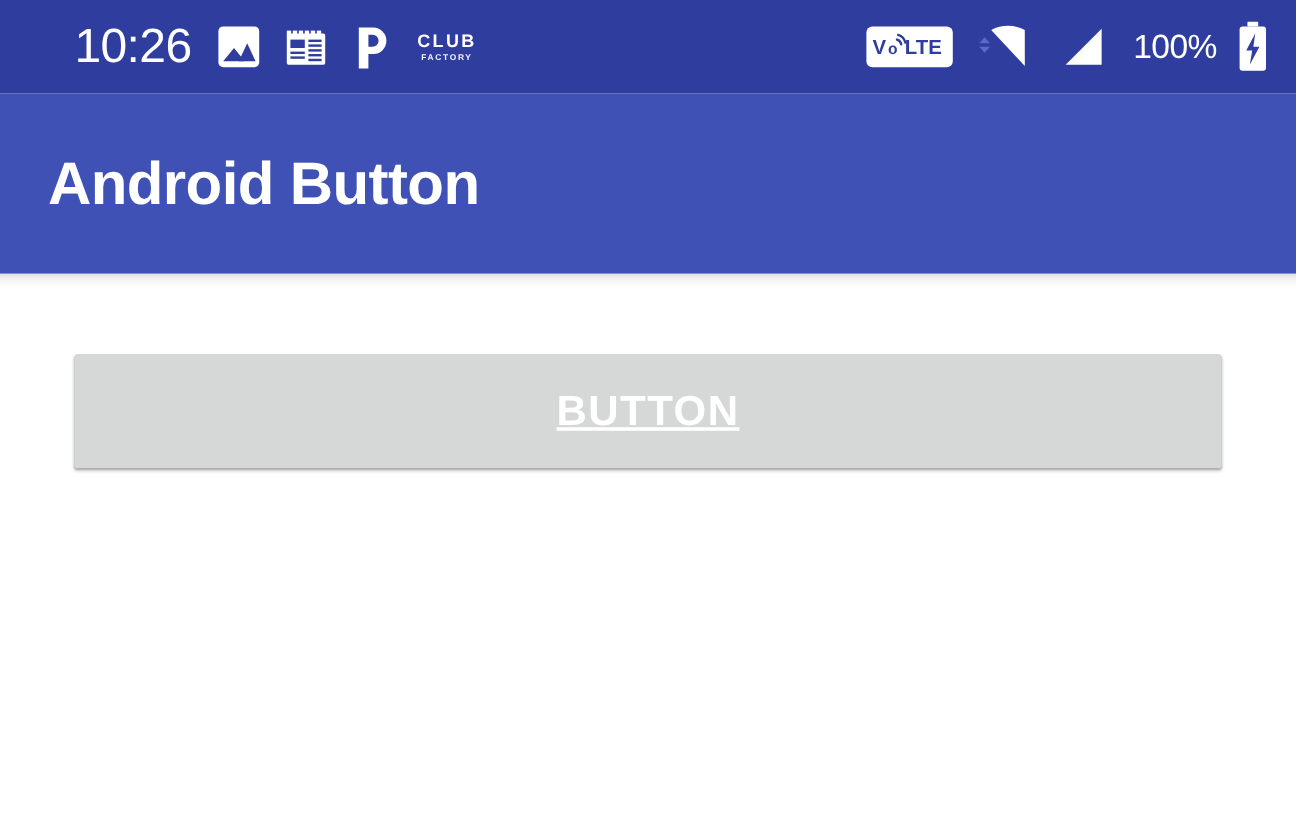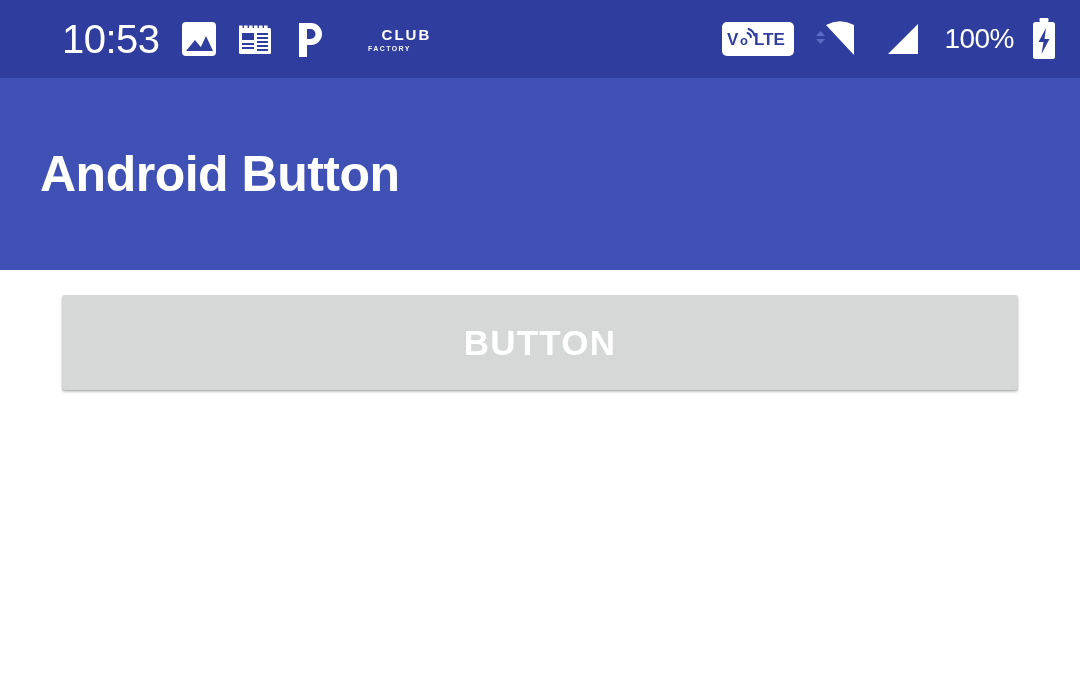--- a/index.html
+++ b/index.html
@@ -108,21 +108,20 @@
     color: #ffffff;
     text-align: center;
     line-height: 1;
     user-select: none;
   }
   .ico-club .cf-top {
     font-size: 15px;
     font-weight: bold;
     letter-spacing: 2px;
     display: block;
-    margin-left: 34px;
   }
   .ico-club .cf-bot {
     font-size: 7px;
     font-weight: bold;
     letter-spacing: 1.4px;
     display: block;
     margin-top: 3px;
     opacity: 0.95;
   }
 
@@ -142,21 +141,21 @@
   .ico-wifi { position: relative; width: 56px; height: 40px; }
   .ico-signal { width: 40px; height: 38px; }
   .ico-battery { width: 28px; height: 42px; }
 
   
   .app-bar {
     position: absolute;
     left: 0;
     top: 78px;
     width: 1080px;
-    height: 192px;
+    height: 150px;
     background: #3f51b5;
     display: flex;
     align-items: center;
     box-sizing: border-box;
     padding-left: 40px;
     z-index: 3;
   }
   .app-title {
     color: #ffffff;
     font-size: 50px;
@@ -201,32 +200,33 @@
     font-size: 35px;
     font-weight: bold;
     letter-spacing: 1.2px;
     cursor: pointer;
     box-shadow: 0 2px 3px rgba(0,0,0,0.22),
                 0 1px 1px rgba(0,0,0,0.14);
     display: flex;
     align-items: center;
     justify-content: center;
     padding: 0;
+    text-decoration: underline;
   }
 </style>
 </head>
 <body>
 
 <div id="phone">
 
   <div class="status-bar">
 
     <div class="status-left">
 
-      <div class="clock">10:53</div>
+      <div class="clock">10:26</div>
 
       <div class="ico-photo notif-icon"></div>
 
       <div class="ico-news notif-icon">
         <svg width="34" height="34" viewBox="0 0 34 34">
           <rect x="1" y="6" width="32" height="26" rx="1.5" fill="#ffffff"></rect>
           <rect x="1" y="3.5" width="3.6" height="4" fill="#ffffff"></rect>
           <rect x="6" y="3.5" width="3.6" height="4" fill="#ffffff"></rect>
           <rect x="11" y="3.5" width="3.6" height="4" fill="#ffffff"></rect>
           <rect x="16" y="3.5" width="3.6" height="4" fill="#ffffff"></rect>

